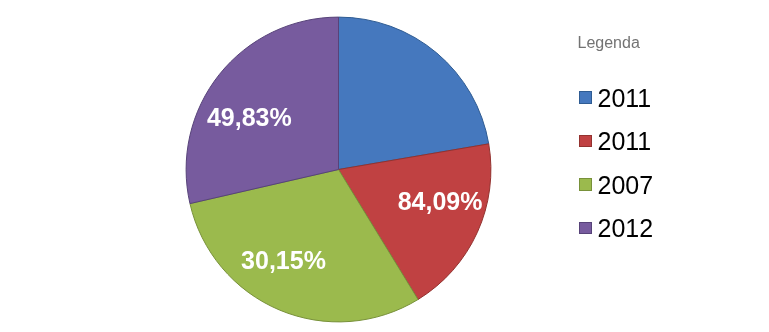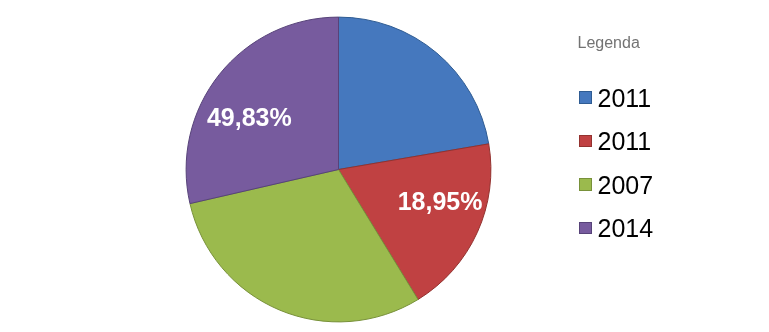--- a/index.html
+++ b/index.html
@@ -24,35 +24,36 @@
 
   <svg id="pie-svg" width="769" height="332" viewBox="0 0 769 332">
     <g id="slices">
         <path d="M 338.5 169.5 L 338.50 17.10 A 152.4 152.4 0 0 1 488.73 143.86 Z" fill="#4578BE" stroke="#2F5C93" stroke-width="1"></path>
         <path d="M 338.5 169.5 L 488.73 143.86 A 152.4 152.4 0 0 1 418.05 299.49 Z" fill="#C04142" stroke="#93322F" stroke-width="1"></path>
         <path d="M 338.5 169.5 L 418.05 299.49 A 152.4 152.4 0 0 1 189.96 203.59 Z" fill="#9BBA4D" stroke="#78913A" stroke-width="1"></path>
         <path d="M 338.5 169.5 L 189.96 203.59 A 152.4 152.4 0 0 1 338.50 17.10 Z" fill="#775B9E" stroke="#574379" stroke-width="1"></path>
       </g>
   </svg>
 
-  <div class="slice-label" id="lbl1" style="left:440.1px;top:201.1px">18,95%</div>
+  <div class="slice-label" id="lbl1" style="left:440.1px;top:201.1px">84,09%</div>
+  <div class="slice-label" id="lbl2" style="left:283.5px;top:259.9px">30,15%</div>
   <div class="slice-label" id="lbl3" style="left:249.3px;top:117px">49,83%</div>
 
   <div id="legend">
     <div id="legend-title" style="left:577.5px;top:33.6px">Legenda</div>
     <div class="legend-item" id="li0" style="left:579.0px;top:91.4px">
       <span class="legend-swatch" style="background: rgb(69, 120, 190); border-color: rgb(47, 92, 147);"></span>
       <span class="legend-label">2011</span>
     </div>
     <div class="legend-item" id="li1" style="left:579.0px;top:134.7px">
       <span class="legend-swatch" style="background: rgb(192, 65, 66); border-color: rgb(147, 50, 47);"></span>
       <span class="legend-label">2011</span>
     </div>
     <div class="legend-item" id="li2" style="left:579.0px;top:178.3px">
       <span class="legend-swatch" style="background: rgb(155, 186, 77); border-color: rgb(120, 145, 58);"></span>
       <span class="legend-label">2007</span>
     </div>
     <div class="legend-item" id="li3" style="left:579.0px;top:221.6px">
       <span class="legend-swatch" style="background: rgb(119, 91, 158); border-color: rgb(87, 67, 121);"></span>
-      <span class="legend-label">2014</span>
+      <span class="legend-label">2012</span>
     </div>
   </div>
 </div>
 
 </body></html>

